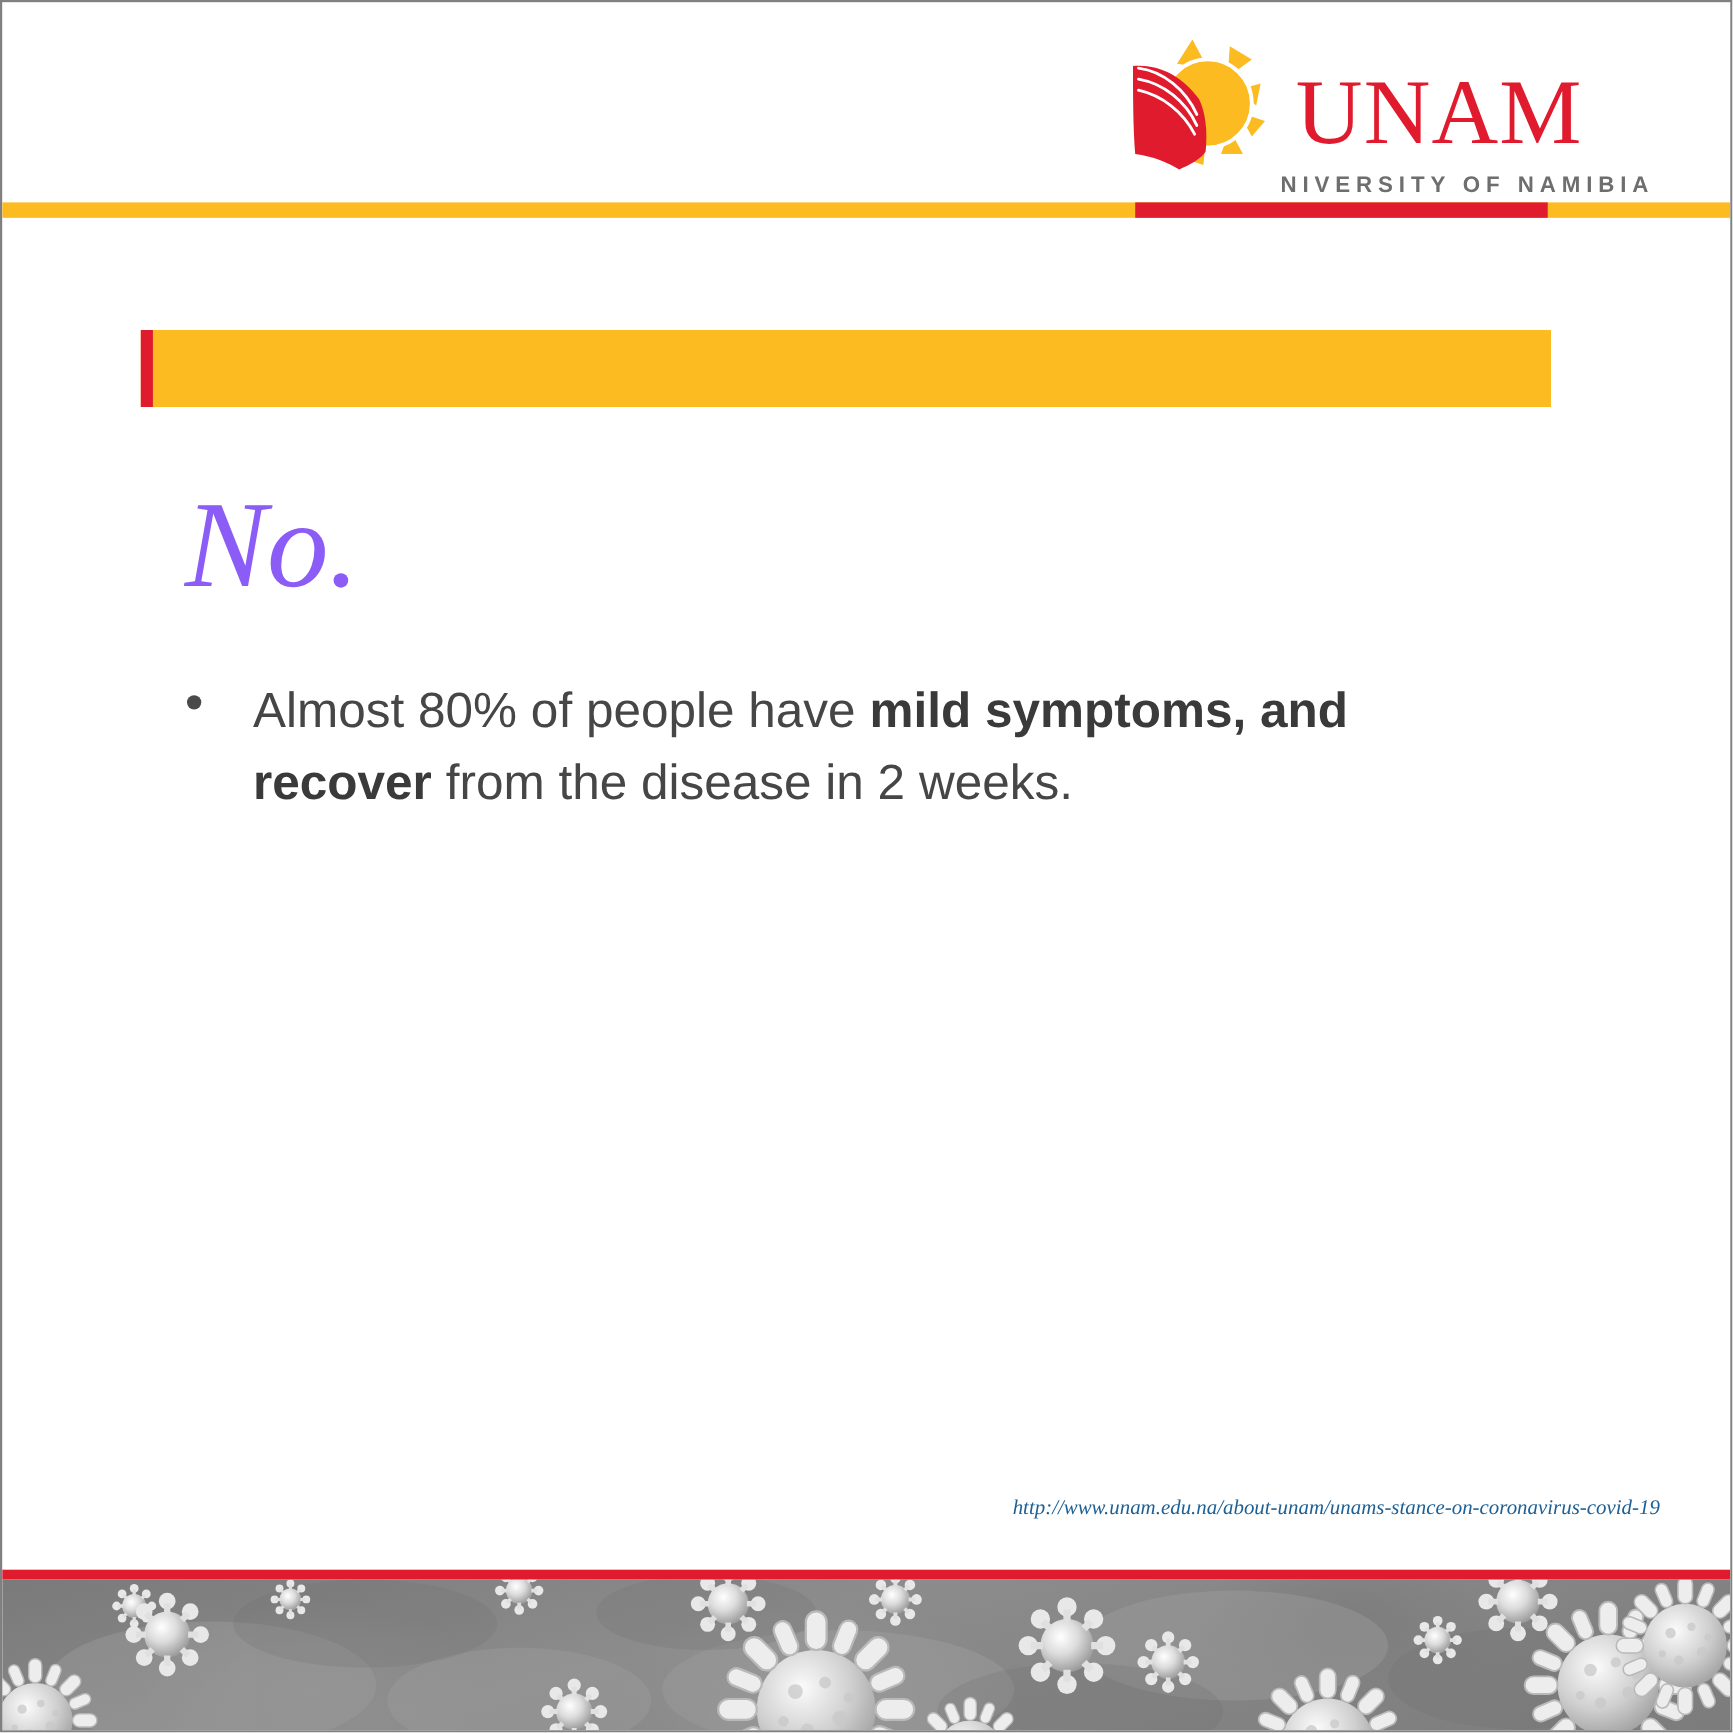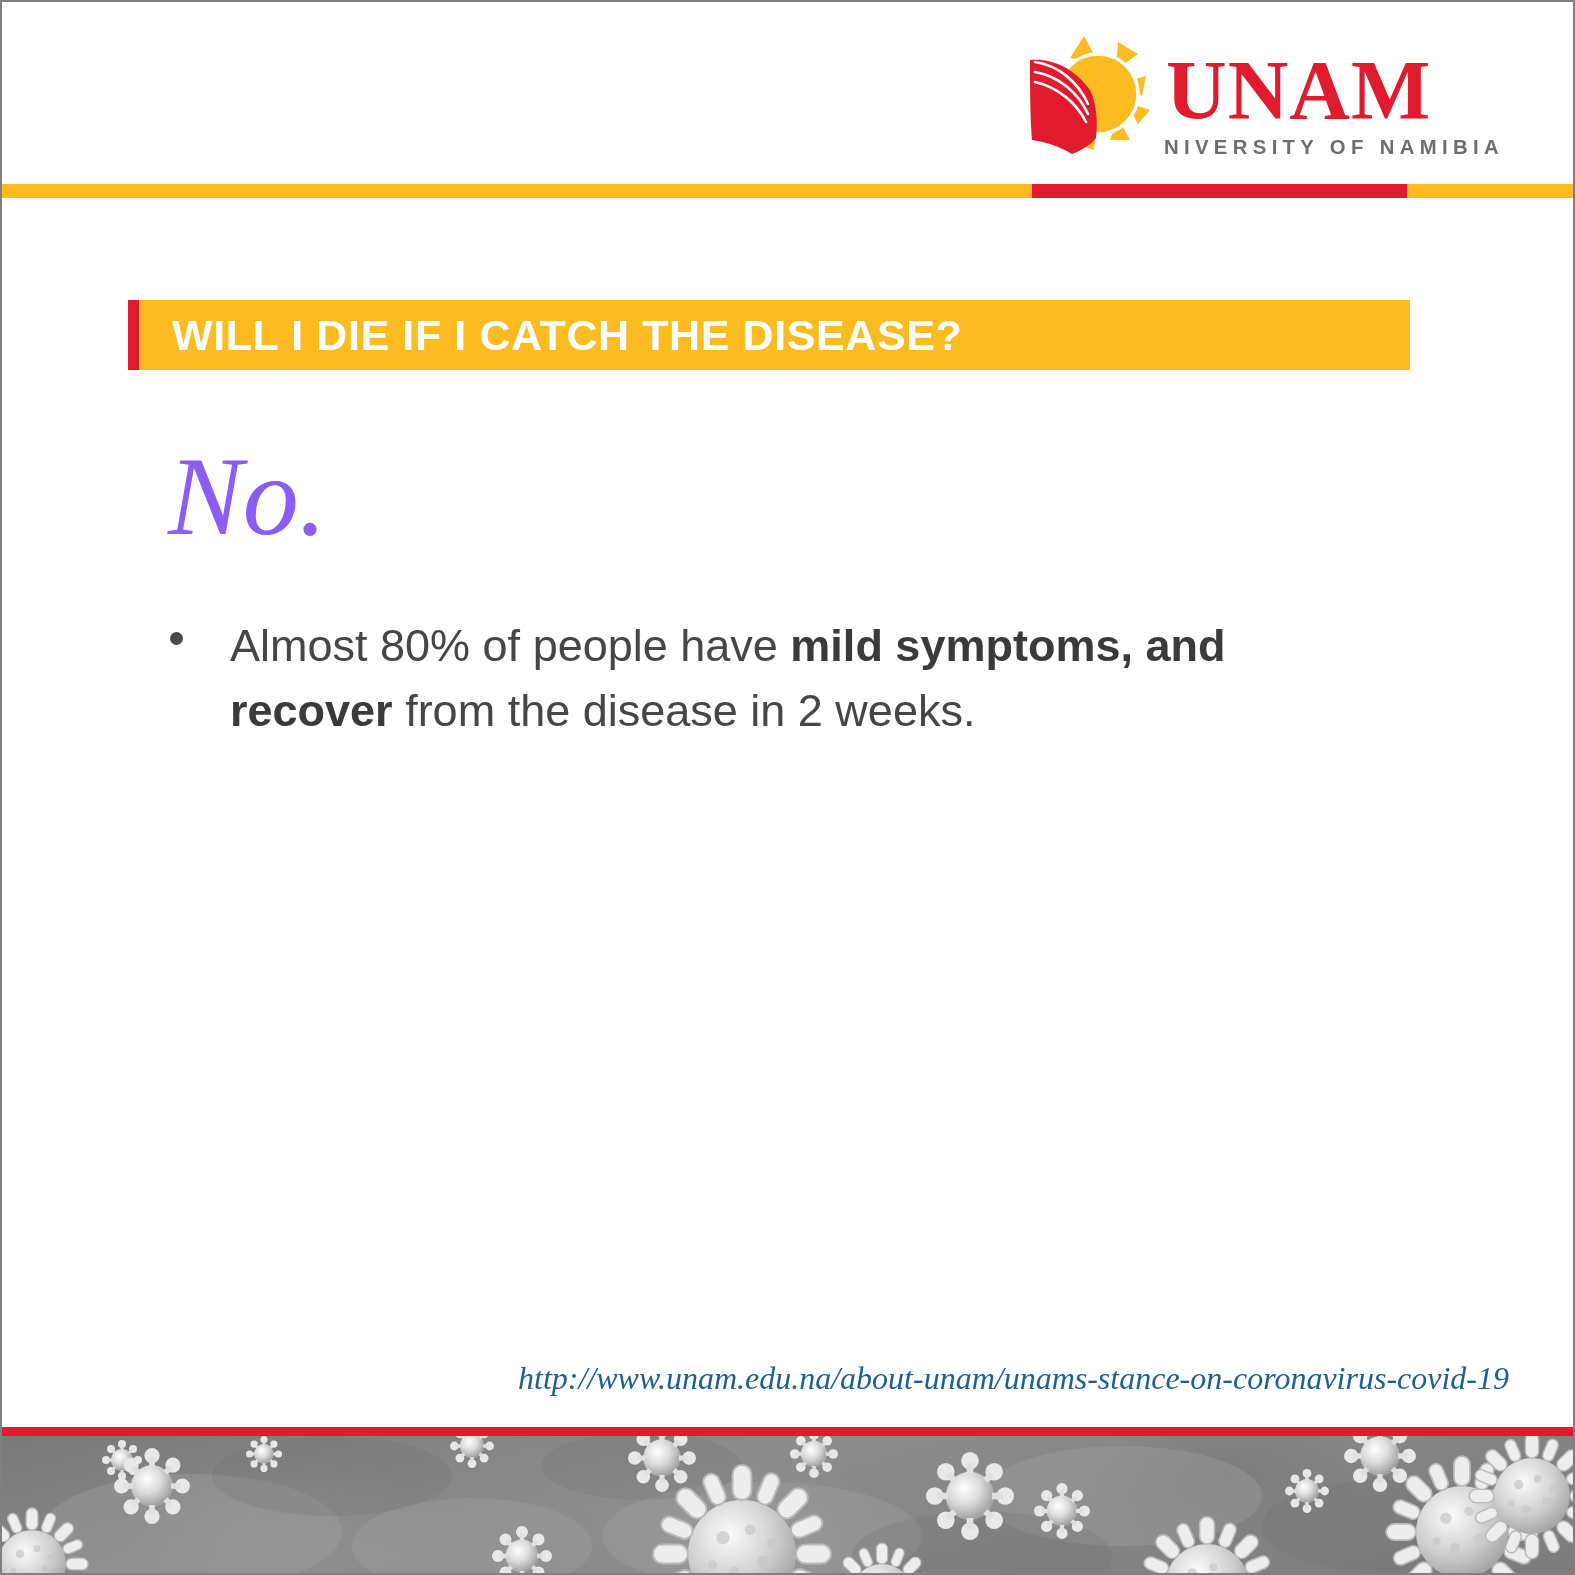--- a/index.html
+++ b/index.html
@@ -37,25 +37,25 @@
   }
   .logo-word {
     position: absolute;
     left: 140px;
     top: 18px;
     width: 260px;
   }
   .logo-unam {
     font-family: "Liberation Serif", "DejaVu Serif", serif;
     font-size: 84px;
-    font-weight: 700;
+    font-weight: 400;
     color: #E01B2E;
     letter-spacing: 1px;
     line-height: 0.92;
-    margin: 4px;
+    margin: 16px;
     white-space: nowrap;
   }
   .logo-sub {
     font-family: "Liberation Sans", sans-serif;
     font-size: 20.5px;
     font-weight: 700;
     color: #6E6E6E;
     letter-spacing: 5.4px;
     margin: 6px 0 0 2px;
     white-space: nowrap;
@@ -160,21 +160,21 @@
 
   
   .source-url {
     position: absolute;
     left: 0px;
     top: 1358px;
     width: 1507px;
     text-align: right;
     font-family: "Liberation Serif", "DejaVu Serif", serif;
     font-style: italic;
-    font-size: 32px;
+    font-size: 19px;
     color: #1F6094;
     white-space: nowrap;
   }
 
   
   .footer-rule {
     position: absolute;
     left: 0px;
     top: 1425px;
     width: 1571px;
@@ -236,21 +236,20 @@
       <div class="logo-unam">UNAM</div>
       <div class="logo-sub">NIVERSITY OF NAMIBIA</div>
     </div>
   </div>
 
   <div class="rule-yellow"></div>
   <div class="rule-red"></div>
 
   <div class="title-bar"></div>
   <div class="title-accent"></div>
-  <div class="title-text">WILL I DIE IF I CATCH THE DISEASE?</div>
 
   <div class="answer">No.</div>
 
   <div class="bullets">
     <div class="bullet-row">
       <span class="bullet-dot"></span>
       <span class="bullet-text"><span>Almost 80% of people have </span><b>mild symptoms, and recover</b><span> from the disease in 2 weeks.</span></span>
     </div>
   </div>
 

